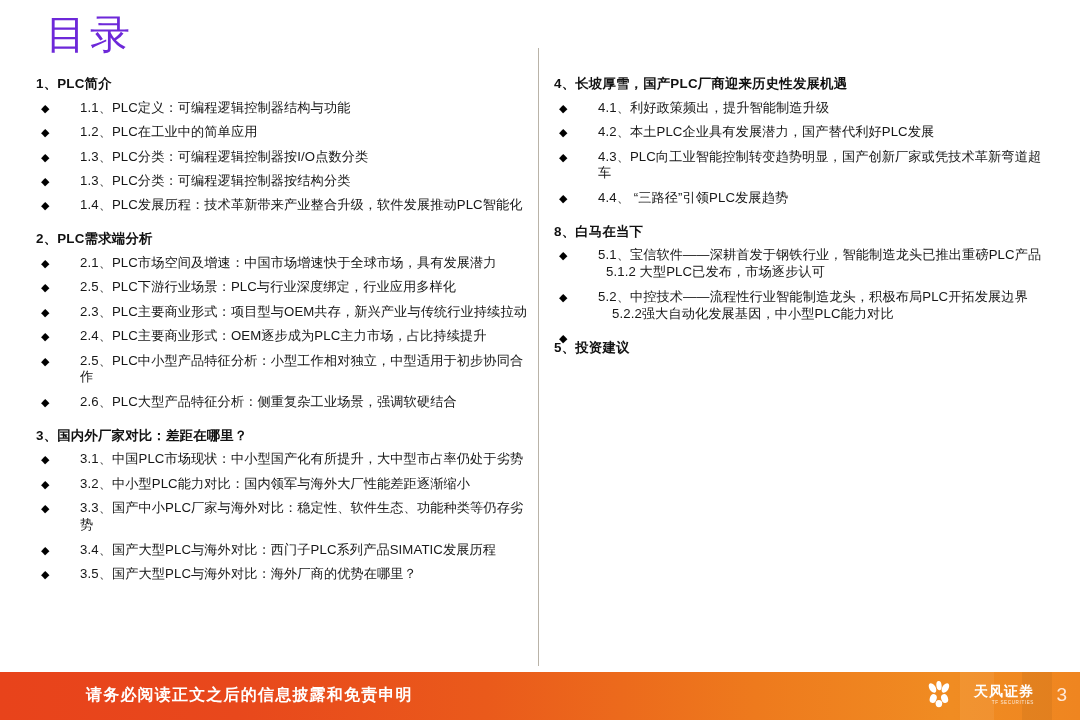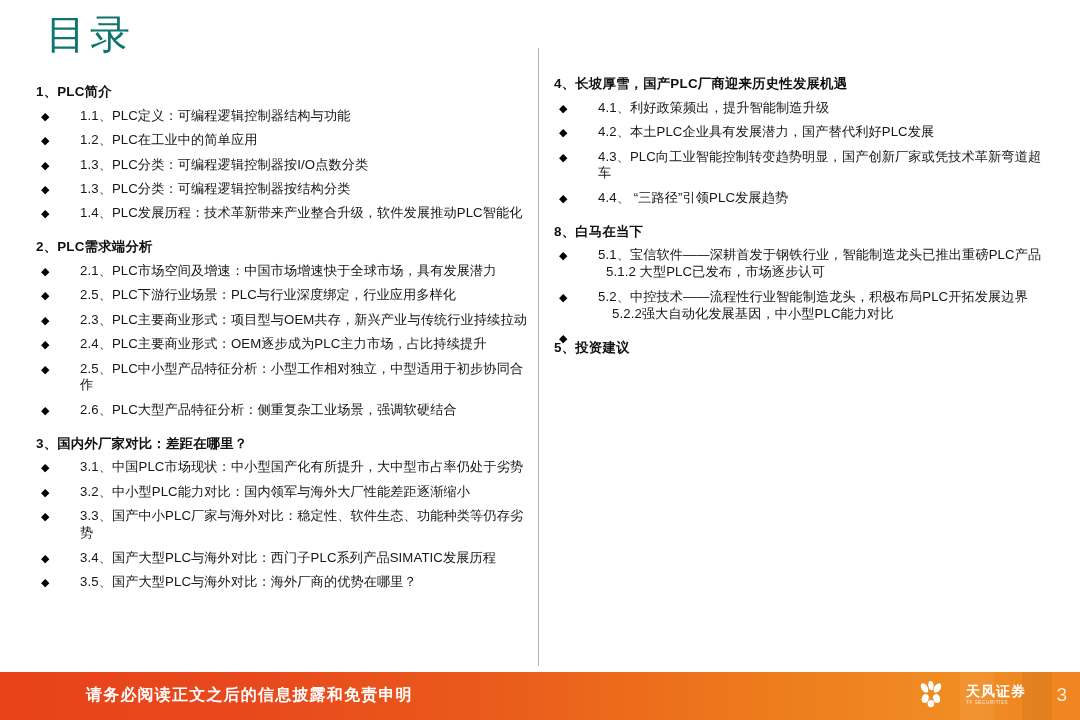--- a/index.html
+++ b/index.html
@@ -19,32 +19,32 @@
   }
 
   
   #toc-title {
     position: absolute;
     left: 46px;
     top: 14px;
     font-size: 40px;
     font-weight: 400;
     letter-spacing: 4px;
-    color: #0f766e;
+    color: #6d28d9;
     line-height: 1;
   }
 
   
   .column {
     position: absolute;
     top: 76px;
     font-size: 13.2px;
     color: #1a1a1a;
   }
-  #col-left  { left: 36px;  width: 492px; margin-top: 8px; }
+  #col-left  { left: 36px;  width: 492px; }
   #col-right { left: 554px; width: 500px; }
 
   
   #column-divider {
     position: absolute;
     left: 538px;
     top: 48px;
     width: 1px;
     height: 618px;
     background: #b9b3a8;
@@ -124,25 +124,26 @@
     left: 86px;
     top: 13px;
     color: #ffffff;
     font-size: 16px;
     font-weight: bold;
     letter-spacing: 1.2px;
   }
 
   #footer-logo {
     position: absolute;
-    right: 54px;
+    right: 46px;
     top: 9px;
     display: flex;
     align-items: center;
     gap: 22px;
+    text-align: right;
   }
   #footer-logo .logo-mark { width: 26px; height: 28px; display: block; }
   #footer-logo .logo-text-wrap {
     display: flex;
     flex-direction: column;
     justify-content: center;
     line-height: 1;
   }
   #footer-logo .logo-cn {
     color: #ffffff;

